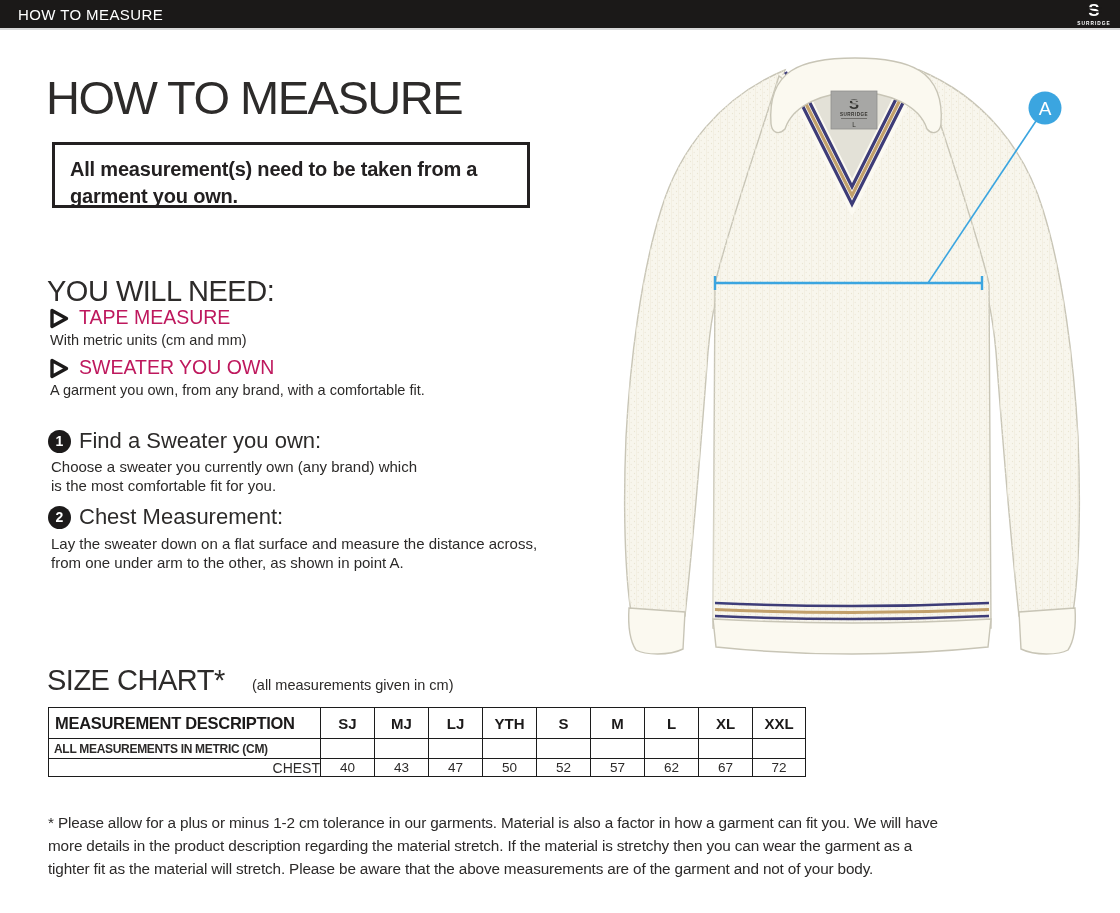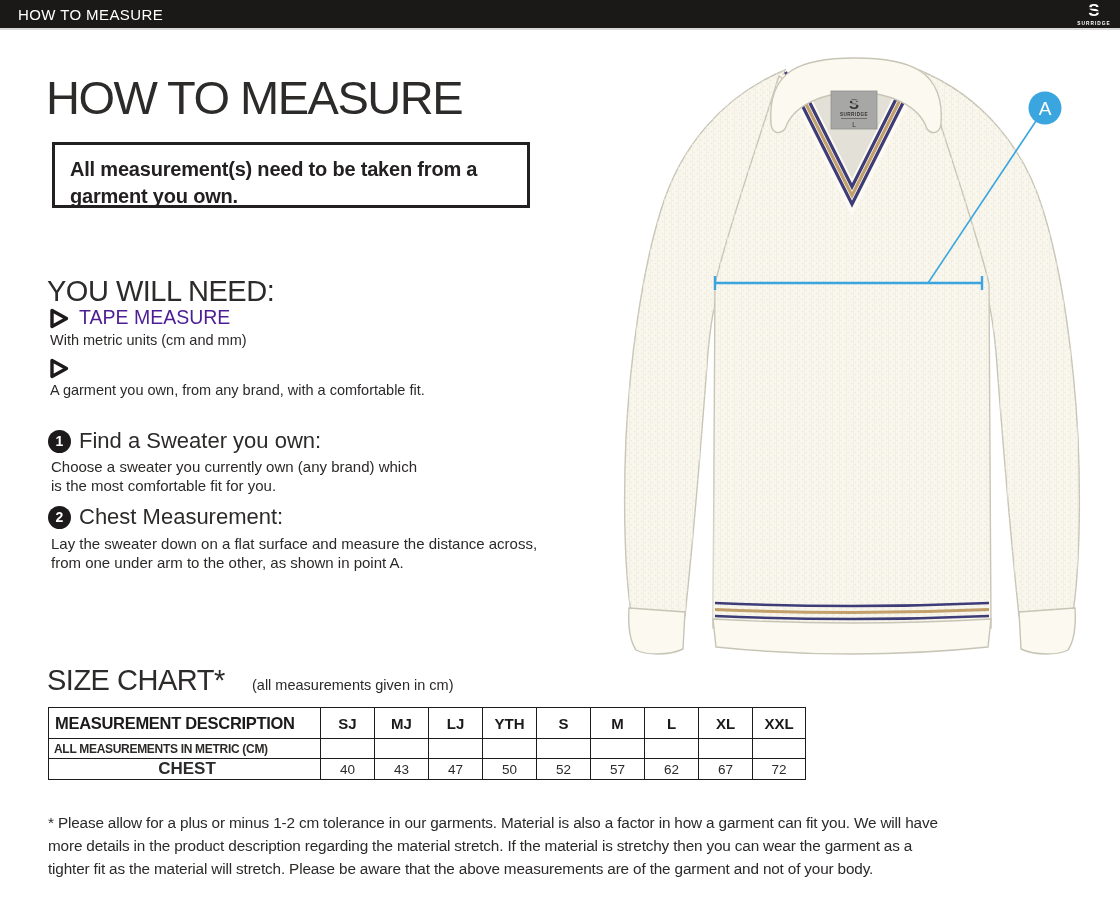--- a/index.html
+++ b/index.html
@@ -20,38 +20,38 @@
   .notice { position:absolute; left:52px; top:142px; width:478px; height:66px;
             border:3px solid #232021; padding:11px 15px; }
   .notice p { font-size:20px; font-weight:700; line-height:27px; color:#232021; letter-spacing:-.2px; }
 
   .h2 { position:absolute; font-size:29px; font-weight:400; color:#2d2b2a; letter-spacing:-.5px; white-space:nowrap; }
   .h2.need { left:47px; top:275px; }
   .h2.chart { left:47px; top:664px; }
   .chart-sub { position:absolute; left:252px; top:677px; font-size:14.5px; color:#2c2a29; }
 
   .tri-icon { position:absolute; width:21px; height:21px; }
-  .need-label { position:absolute; font-size:19.5px; color:#4c1d95; white-space:nowrap; }
+  .need-label { position:absolute; font-size:19.5px; color:#be185d; white-space:nowrap; }
   .need-desc { position:absolute; font-size:14.5px; color:#2c2a29; white-space:nowrap; }
 
   .badge { position:absolute; width:23px; height:23px; border-radius:50%; background:#1c1a1a;
            color:#fff; font-size:14px; font-weight:700; text-align:center; line-height:23px; }
   .step-title { position:absolute; font-size:22px; color:#2d2b2a; white-space:nowrap; }
   .step-body { position:absolute; font-size:15px; line-height:18.5px; color:#2c2a29; white-space:nowrap; }
 
   
   .size-table { position:absolute; left:48px; top:707px; width:757px; border-collapse:collapse;
                 table-layout:fixed; }
   .size-table th, .size-table td { border:1.5px solid #1c1c1c; overflow:hidden; }
   .size-table thead th { height:31px; font-size:15px; font-weight:700; color:#1c1a1a; text-align:center; }
   .size-table thead th.desc { font-size:16.5px; text-align:left; padding-left:6px; letter-spacing:-.3px; }
   .size-table tr.metric td { height:20px; font-size:12px; font-weight:700; letter-spacing:-.3px; }
   .size-table tr.metric td.lbl { padding-left:5px; }
   .size-table tr.vals td { height:18px; font-size:13.5px; text-align:center; }
-  .size-table tr.vals td.lbl { text-align:center; padding-left:5px; font-size:17px;font-weight:bold; }
+  .size-table tr.vals td.lbl { text-align:right; padding-left:5px; font-size:14px; }
 
   .footer { position:absolute; left:48px; top:811px; width:1060px; font-size:15.3px;
             line-height:23px; color:#2c2a29; letter-spacing:-.15px; }
 
   .sweater { position:absolute; left:605px; top:52px; }
   svg text { font-family:"Liberation Sans", sans-serif; }
 </style>
 </head>
 <body>
 
@@ -79,20 +79,21 @@
 
   <svg class="tri-icon" style="left:48px; top:308px;" viewBox="0 0 21 21">
     <path d="M 4,2.5 L 18.5,10.5 L 4,18.5 Z" fill="#ffffff" stroke="#1c1a1a" stroke-width="3.4" stroke-linejoin="round"></path>
   </svg>
   <div class="need-label" style="left:79px; top:306px;">TAPE MEASURE</div>
   <div class="need-desc" style="left:50px; top:332px;">With metric units (cm and mm)</div>
 
   <svg class="tri-icon" style="left:48px; top:358px;" viewBox="0 0 21 21">
     <path d="M 4,2.5 L 18.5,10.5 L 4,18.5 Z" fill="#ffffff" stroke="#1c1a1a" stroke-width="3.4" stroke-linejoin="round"></path>
   </svg>
+  <div class="need-label" style="left:79px; top:356px;">SWEATER YOU OWN</div>
   <div class="need-desc" style="left:50px; top:382px;">A garment you own, from any brand, with a comfortable fit.</div>
 
   <div class="badge" style="left:48px; top:430px;">
     <span>1</span>
   </div>
   <div class="step-title" style="left:79px; top:428px;">Find a Sweater you own:</div>
   <div class="step-body" style="left:51px; top:458px;">
     <div>Choose a sweater you currently own (any brand) which</div>
     <div>is the most comfortable fit for you.</div>
   </div>

